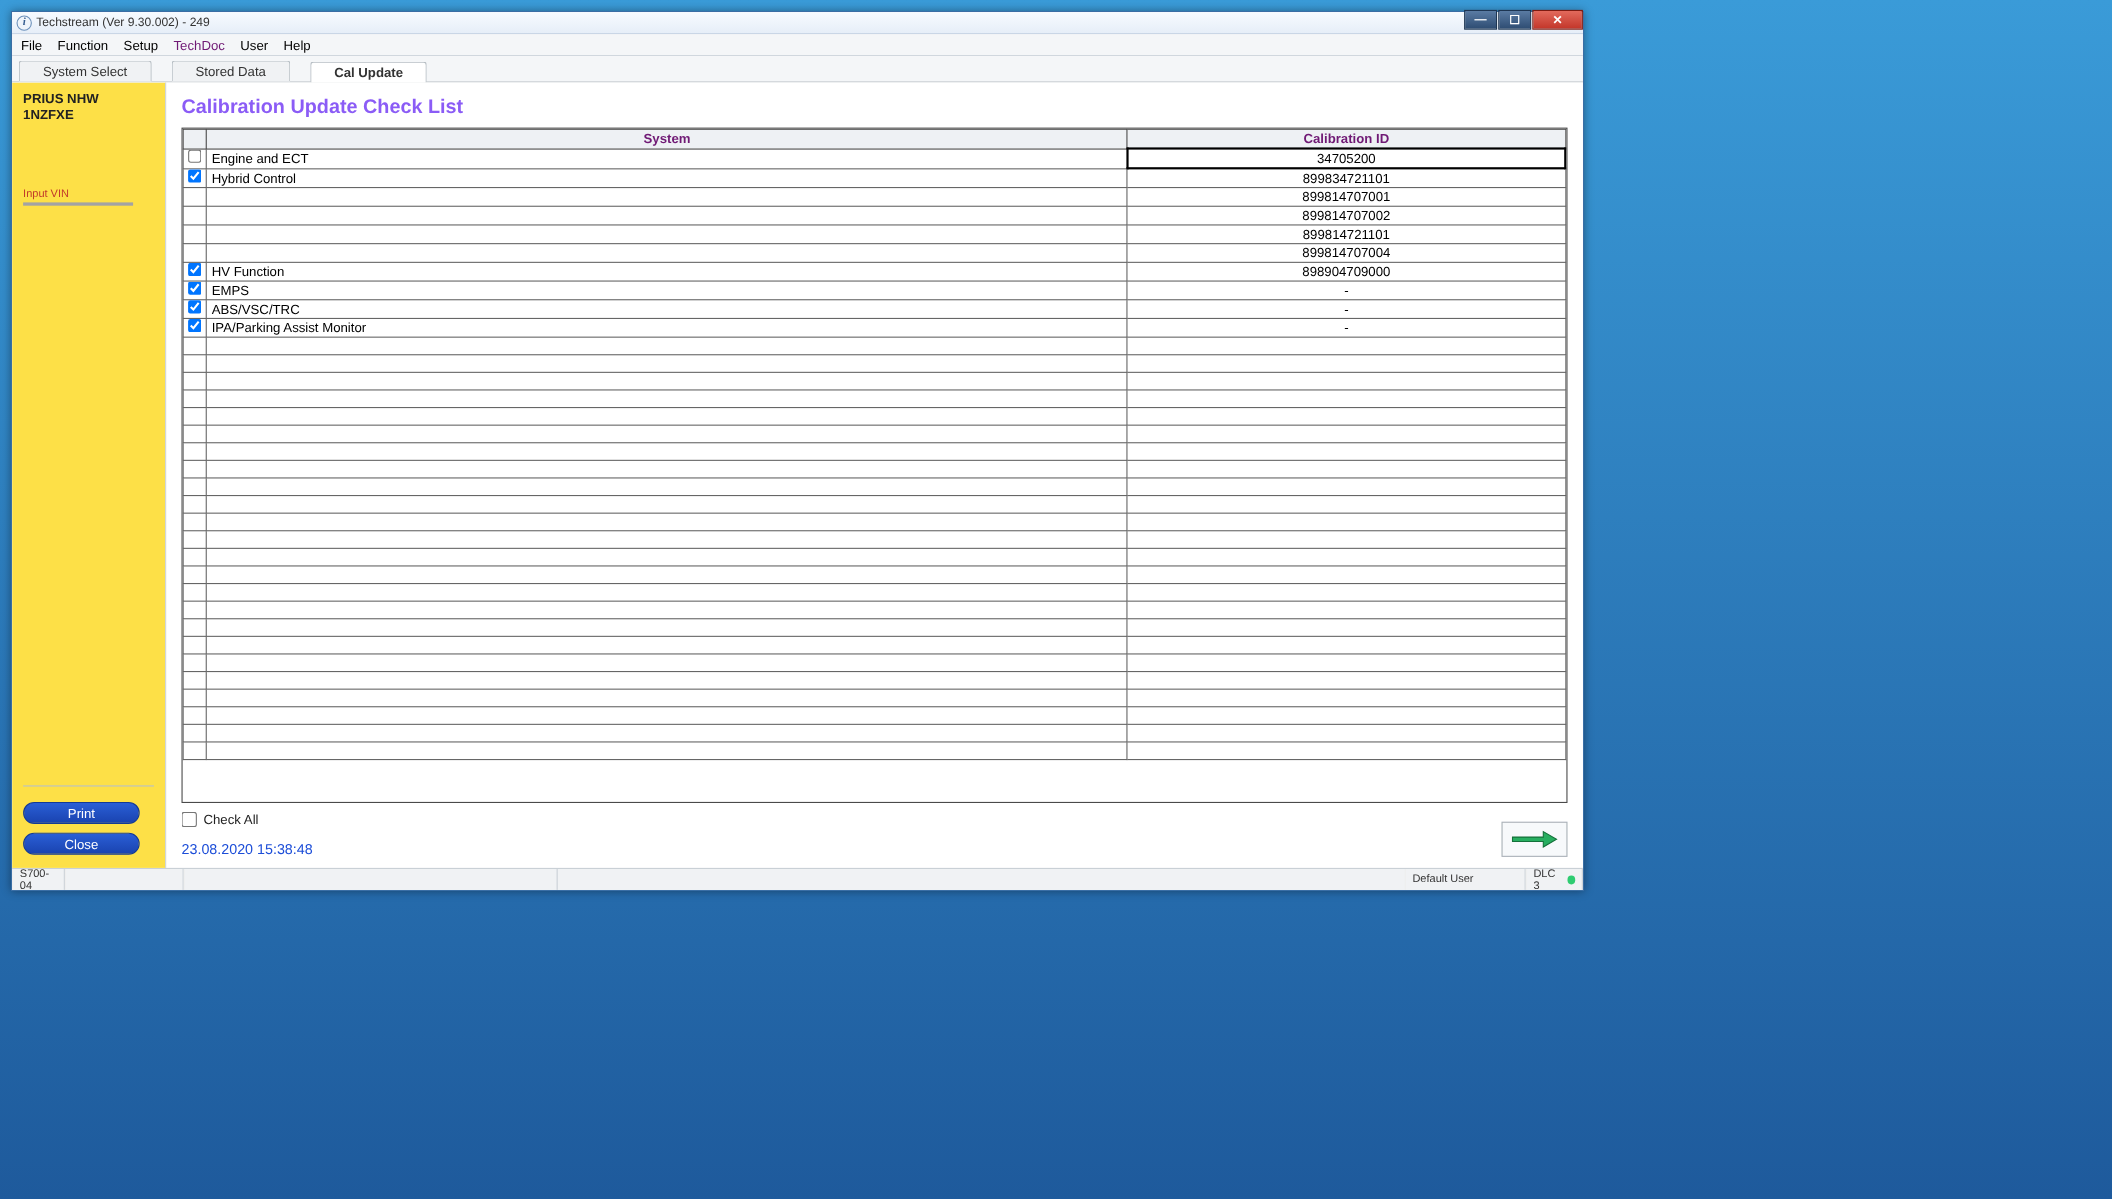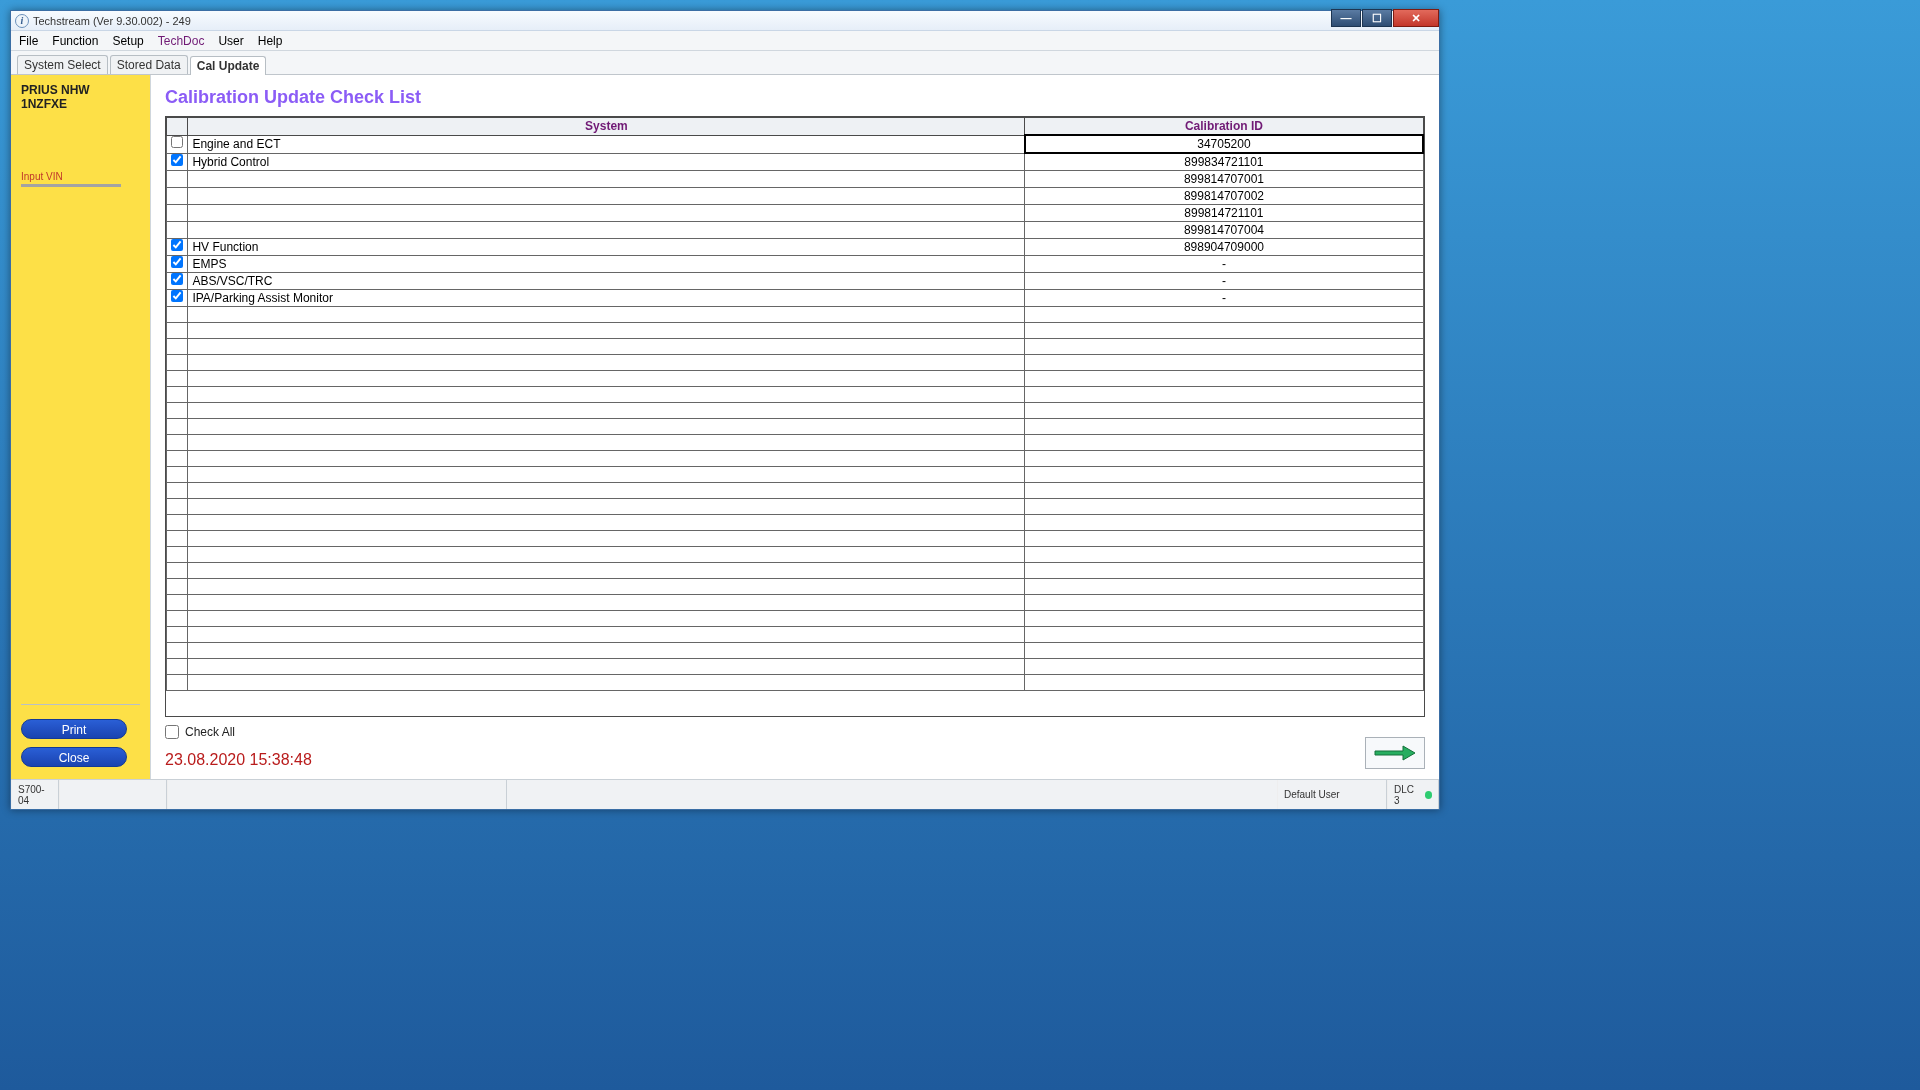--- a/index.html
+++ b/index.html
@@ -80,26 +80,26 @@
   .menubar .menu-item.disabled { color: #701a75; }
   .tabstrip {
     height: 24px;
     background: #f4f6f8;
     display: flex;
     align-items: flex-end;
     padding-left: 6px;
     border-bottom: 1px solid #c0c6cc;
   }
   .tab {
-    padding: 2px 6px;
+    padding: 2px 21px;
     font-size: 12px;
     border: 1px solid #b7bec4;
     border-bottom: none;
     background: #f0f2f4;
-    margin-right: 2px;
+    margin-right: 18px;
     border-radius: 3px 3px 0 0;
     color: #333;
   }
   .tab.active {
     background: #fff;
     font-weight: bold;
     position: relative;
     top: 1px;
   }
   .content {
@@ -203,33 +203,33 @@
   table.cal-table tr.highlight td.cal { border: 2px solid #000; }
   .bottom-controls {
     margin-top: 8px;
     display: flex;
     align-items: center;
     font-size: 12px;
     color: #222;
   }
   .checkall { display: flex; align-items: center; }
   .checkall input { width: 14px; height: 14px; margin-right: 6px; }
-  .timestamp { margin-top: 12px; font-size: 16px; color: #b91c1c; }
+  .timestamp { margin-top: 12px; font-size: 13px; color: #1d4ed8; }
   .arrow-btn {
     position: absolute;
     right: 14px; bottom: 10px;
     width: 60px; height: 32px;
     border: 1px solid #aab1b8;
     background: #f7f9fb;
     display: flex; align-items: center; justify-content: center;
     cursor: pointer;
   }
   .arrow-btn svg { width: 44px; height: 18px; }
   .statusbar {
-    height: 30px;
+    height: 20px;
     background: #f0f2f4;
     border-top: 1px solid #c9d0d6;
     display: flex;
     align-items: center;
     font-size: 10px;
     color: #333;
   }
   .statusbar .cell {
     border-right: 1px solid #c9d0d6;
     border-left: 1px solid #eee;

